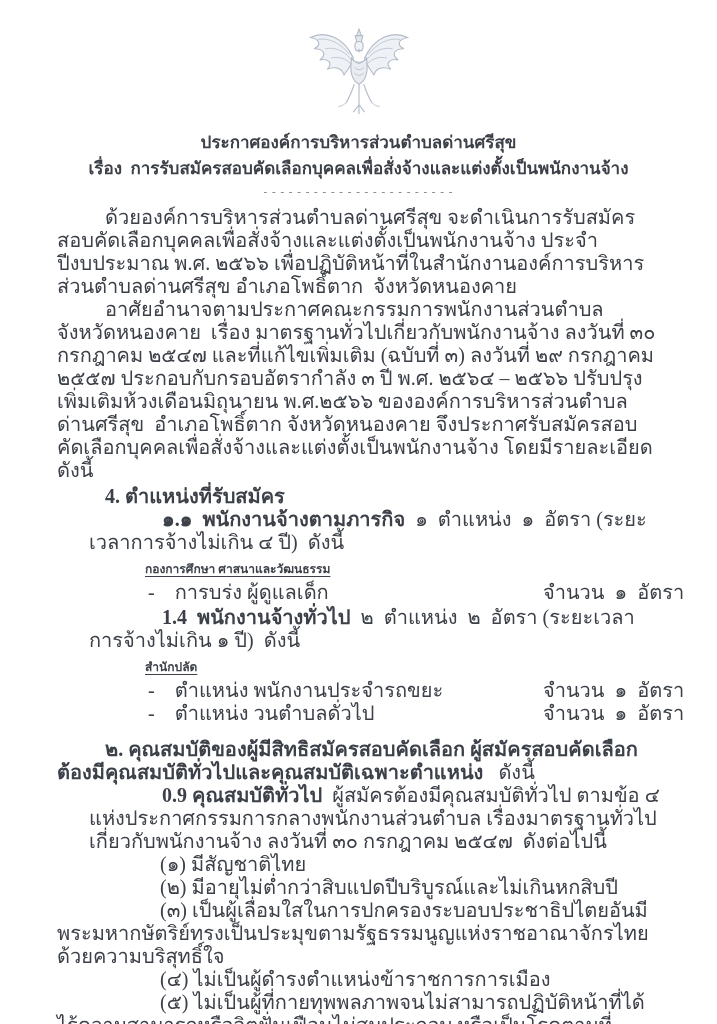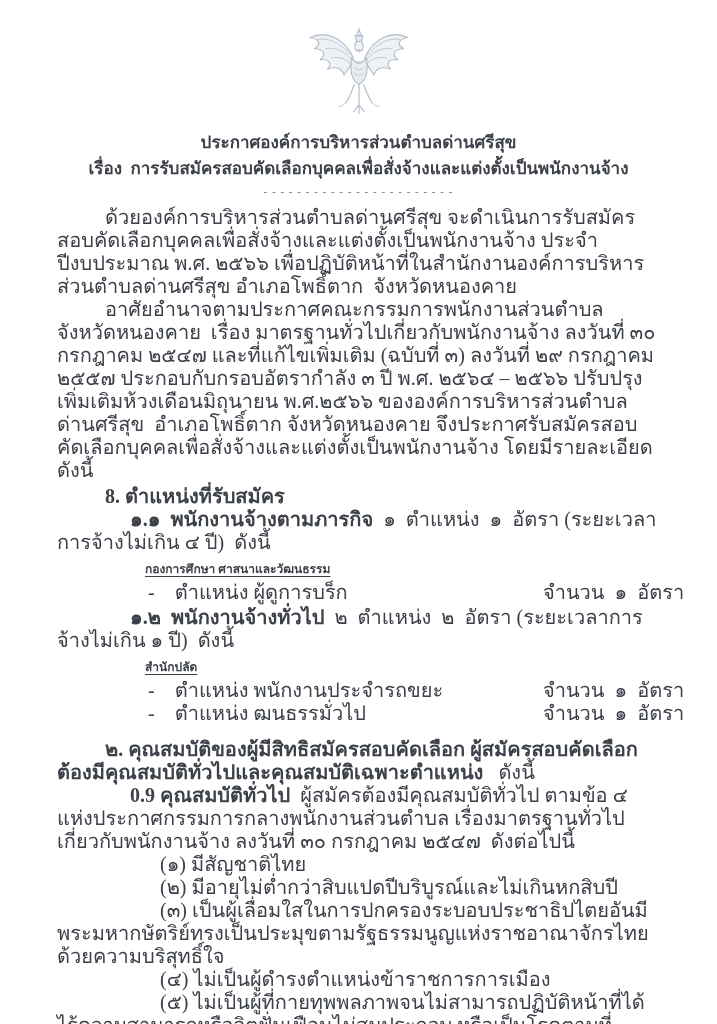--- a/index.html
+++ b/index.html
@@ -20,21 +20,21 @@
     white-space:pre-wrap;
   }
   .divider{
     text-align:center;font-size:11px;letter-spacing:1px;color:#6b707a;
     line-height:14px;margin:2px 0 8px 0;
   }
   p{margin:0;font-size:20px;line-height:23px;white-space:pre-wrap;}
   .indent{text-indent:48px;}
   .sec-heading{text-indent:48px;margin-top:3px;}
   .sec2-heading{text-indent:48px;margin-top:13px;}
-  .sub-heading{text-indent:73px;}
+  .sub-heading{text-indent:73px;margin-left:32px;}
   .bold{font-weight:700;}
   .dept{
     margin:4px 0 0 88px;font-weight:700;font-size:12px;line-height:23px;
     text-decoration:underline;text-underline-offset:3px;
   }
   .row{position:relative;margin-left:91px;line-height:23px;}
   .row .count{position:absolute;left:395px;top:0;white-space:pre;}
   .clause{text-indent:103px;}
   .subclause{text-indent:158px;}
   .mt2{margin-top:2px;}
@@ -64,34 +64,34 @@
     </svg>
   </div>
 
   <h1 class="title">ประกาศองค์การบริหารส่วนตำบลด่านศรีสุข</h1>
   <h2 class="subtitle">เรื่อง  การรับสมัครสอบคัดเลือกบุคคลเพื่อสั่งจ้างและแต่งตั้งเป็นพนักงานจ้าง</h2>
   <div class="divider">- - - - - - - - - - - - - - - - - - - - - - -</div>
 
   <p class="indent">ด้วยองค์การบริหารส่วนตำบลด่านศรีสุข จะดำเนินการรับสมัครสอบคัดเลือกบุคคลเพื่อสั่งจ้างและแต่งตั้งเป็นพนักงานจ้าง ประจำปีงบประมาณ พ.ศ. ๒๕๖๖ เพื่อปฏิบัติหน้าที่ในสำนักงานองค์การบริหารส่วนตำบลด่านศรีสุข อำเภอโพธิ์ตาก  จังหวัดหนองคาย</p>
   <p class="indent">อาศัยอำนาจตามประกาศคณะกรรมการพนักงานส่วนตำบลจังหวัดหนองคาย  เรื่อง มาตรฐานทั่วไปเกี่ยวกับพนักงานจ้าง ลงวันที่ ๓๐ กรกฎาคม ๒๕๔๗ และที่แก้ไขเพิ่มเติม (ฉบับที่ ๓) ลงวันที่ ๒๙ กรกฎาคม ๒๕๕๗ ประกอบกับกรอบอัตรากำลัง ๓ ปี พ.ศ. ๒๕๖๔ – ๒๕๖๖ ปรับปรุงเพิ่มเติมห้วงเดือนมิถุนายน พ.ศ.๒๕๖๖ ขององค์การบริหารส่วนตำบลด่านศรีสุข  อำเภอโพธิ์ตาก จังหวัดหนองคาย จึงประกาศรับสมัครสอบคัดเลือกบุคคลเพื่อสั่งจ้างและแต่งตั้งเป็นพนักงานจ้าง โดยมีรายละเอียด ดังนี้</p>
 
-  <p class="sec-heading"><span class="bold">8. ตำแหน่งที่รับสมัคร</span></p>
+  <p class="sec-heading"><span class="bold">4. ตำแหน่งที่รับสมัคร</span></p>
 
   <p class="sub-heading"><span class="bold">๑.๑  พนักงานจ้างตามภารกิจ</span><span>  ๑  ตำแหน่ง  ๑  อัตรา (ระยะเวลาการจ้างไม่เกิน ๔ ปี)  ดังนี้</span></p>
 
   <div class="dept">กองการศึกษา ศาสนาและวัฒนธรรม</div>
 
-  <p class="row"><span>-    ตำแหน่ง ผู้ดูการบร็ก</span><span class="count">จำนวน  ๑  อัตรา</span></p>
+  <p class="row"><span>-    การบร่ง ผู้ดูแลเด็ก</span><span class="count">จำนวน  ๑  อัตรา</span></p>
 
-  <p class="sub-heading mt2"><span class="bold">๑.๒  พนักงานจ้างทั่วไป</span><span>  ๒  ตำแหน่ง  ๒  อัตรา (ระยะเวลาการจ้างไม่เกิน ๑ ปี)  ดังนี้</span></p>
+  <p class="sub-heading mt2"><span class="bold">1.4  พนักงานจ้างทั่วไป</span><span>  ๒  ตำแหน่ง  ๒  อัตรา (ระยะเวลาการจ้างไม่เกิน ๑ ปี)  ดังนี้</span></p>
 
   <div class="dept">สำนักปลัด</div>
 
   <p class="row"><span>-    ตำแหน่ง พนักงานประจำรถขยะ</span><span class="count">จำนวน  ๑  อัตรา</span></p>
-  <p class="row"><span>-    ตำแหน่ง ฒนธรรมั่วไป</span><span class="count">จำนวน  ๑  อัตรา</span></p>
+  <p class="row"><span>-    ตำแหน่ง วนตำบลดั่วไป</span><span class="count">จำนวน  ๑  อัตรา</span></p>
 
   <p class="sec2-heading"><span class="bold">๒. คุณสมบัติของผู้มีสิทธิสมัครสอบคัดเลือก ผู้สมัครสอบคัดเลือกต้องมีคุณสมบัติทั่วไปและคุณสมบัติเฉพาะตำแหน่ง</span><span>   ดังนี้</span></p>
 
   <p class="sub-heading"><span class="bold">0.9 คุณสมบัติทั่วไป</span><span>  ผู้สมัครต้องมีคุณสมบัติทั่วไป ตามข้อ ๔ แห่งประกาศกรรมการกลางพนักงานส่วนตำบล เรื่องมาตรฐานทั่วไปเกี่ยวกับพนักงานจ้าง ลงวันที่ ๓๐ กรกฎาคม ๒๕๔๗  ดังต่อไปนี้</span></p>
 
   <p class="clause">(๑) มีสัญชาติไทย</p>
   <p class="clause">(๒) มีอายุไม่ต่ำกว่าสิบแปดปีบริบูรณ์และไม่เกินหกสิบปี</p>
   <p class="clause">(๓) เป็นผู้เลื่อมใสในการปกครองระบอบประชาธิปไตยอันมีพระมหากษัตริย์ทรงเป็นประมุขตามรัฐธรรมนูญแห่งราชอาณาจักรไทยด้วยความบริสุทธิ์ใจ</p>
   <p class="clause">(๔) ไม่เป็นผู้ดำรงตำแหน่งข้าราชการการเมือง</p>
   <p class="clause">(๕) ไม่เป็นผู้ที่กายทุพพลภาพจนไม่สามารถปฏิบัติหน้าที่ได้ ไร้ความสามารถหรือจิตฟั่นเฟือนไม่สมประกอบ หรือเป็นโรคตามที่กำหนดไว้ในประกาศกำหนดโรคที่เป็นลักษณะต้องห้ามเบื้องต้น สำหรับพนักงาน ส่วนตำบล  ดังนี้</p>

